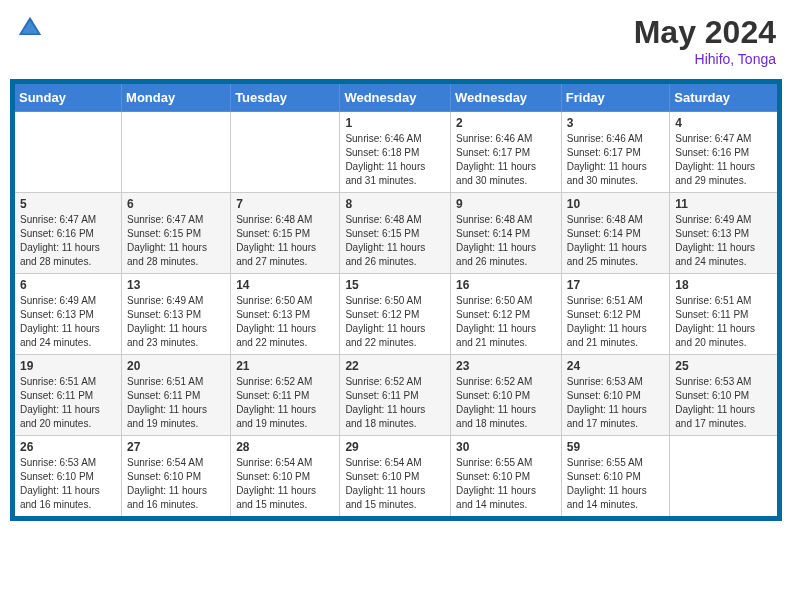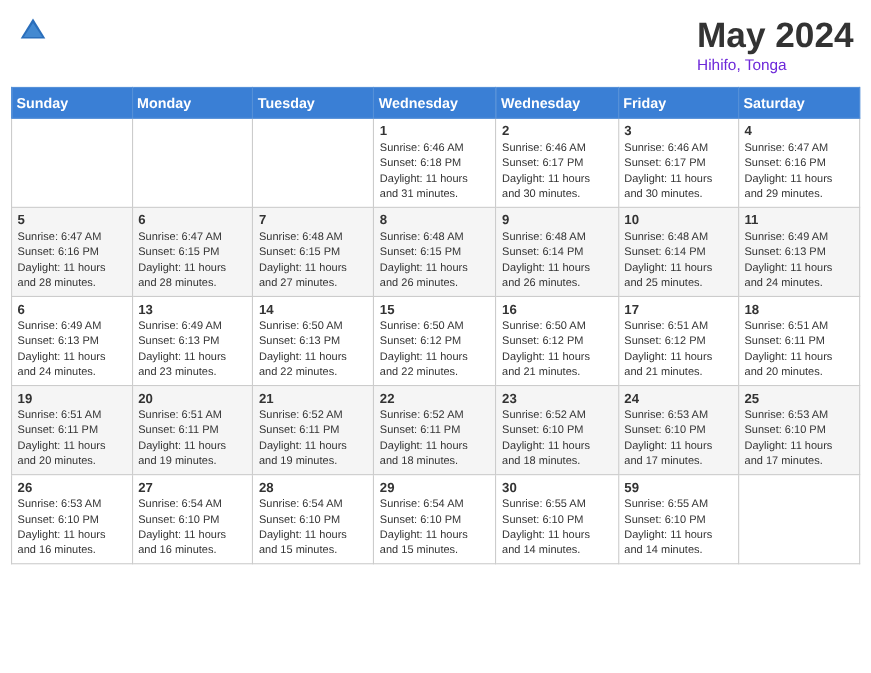--- a/index.html
+++ b/index.html
@@ -35,35 +35,35 @@
     .logo-blue {
       font-size: 18px;
       font-weight: bold;
       color: #2a6ebb;
     }
     .logo-icon {
       width: 28px;
       height: 28px;
     }
     .title-block {
-      text-align: left;
+      text-align: right;
     }
     .month-year {
       font-size: 32px;
       font-weight: bold;
       color: #333;
     }
     .location {
       font-size: 14px;
       color: #6d28d9;
     }
     .calendar {
       width: 100%;
       border-collapse: collapse;
-      border: 1px solid #0369a1;
+      border: 5px solid #0369a1;
     }
     .calendar th {
       background-color: #3a7fd5;
       color: #fff;
       font-size: 13px;
       font-weight: bold;
       padding: 6px 4px;
       text-align: left;
       border: 1px solid #5590d8;
     }

